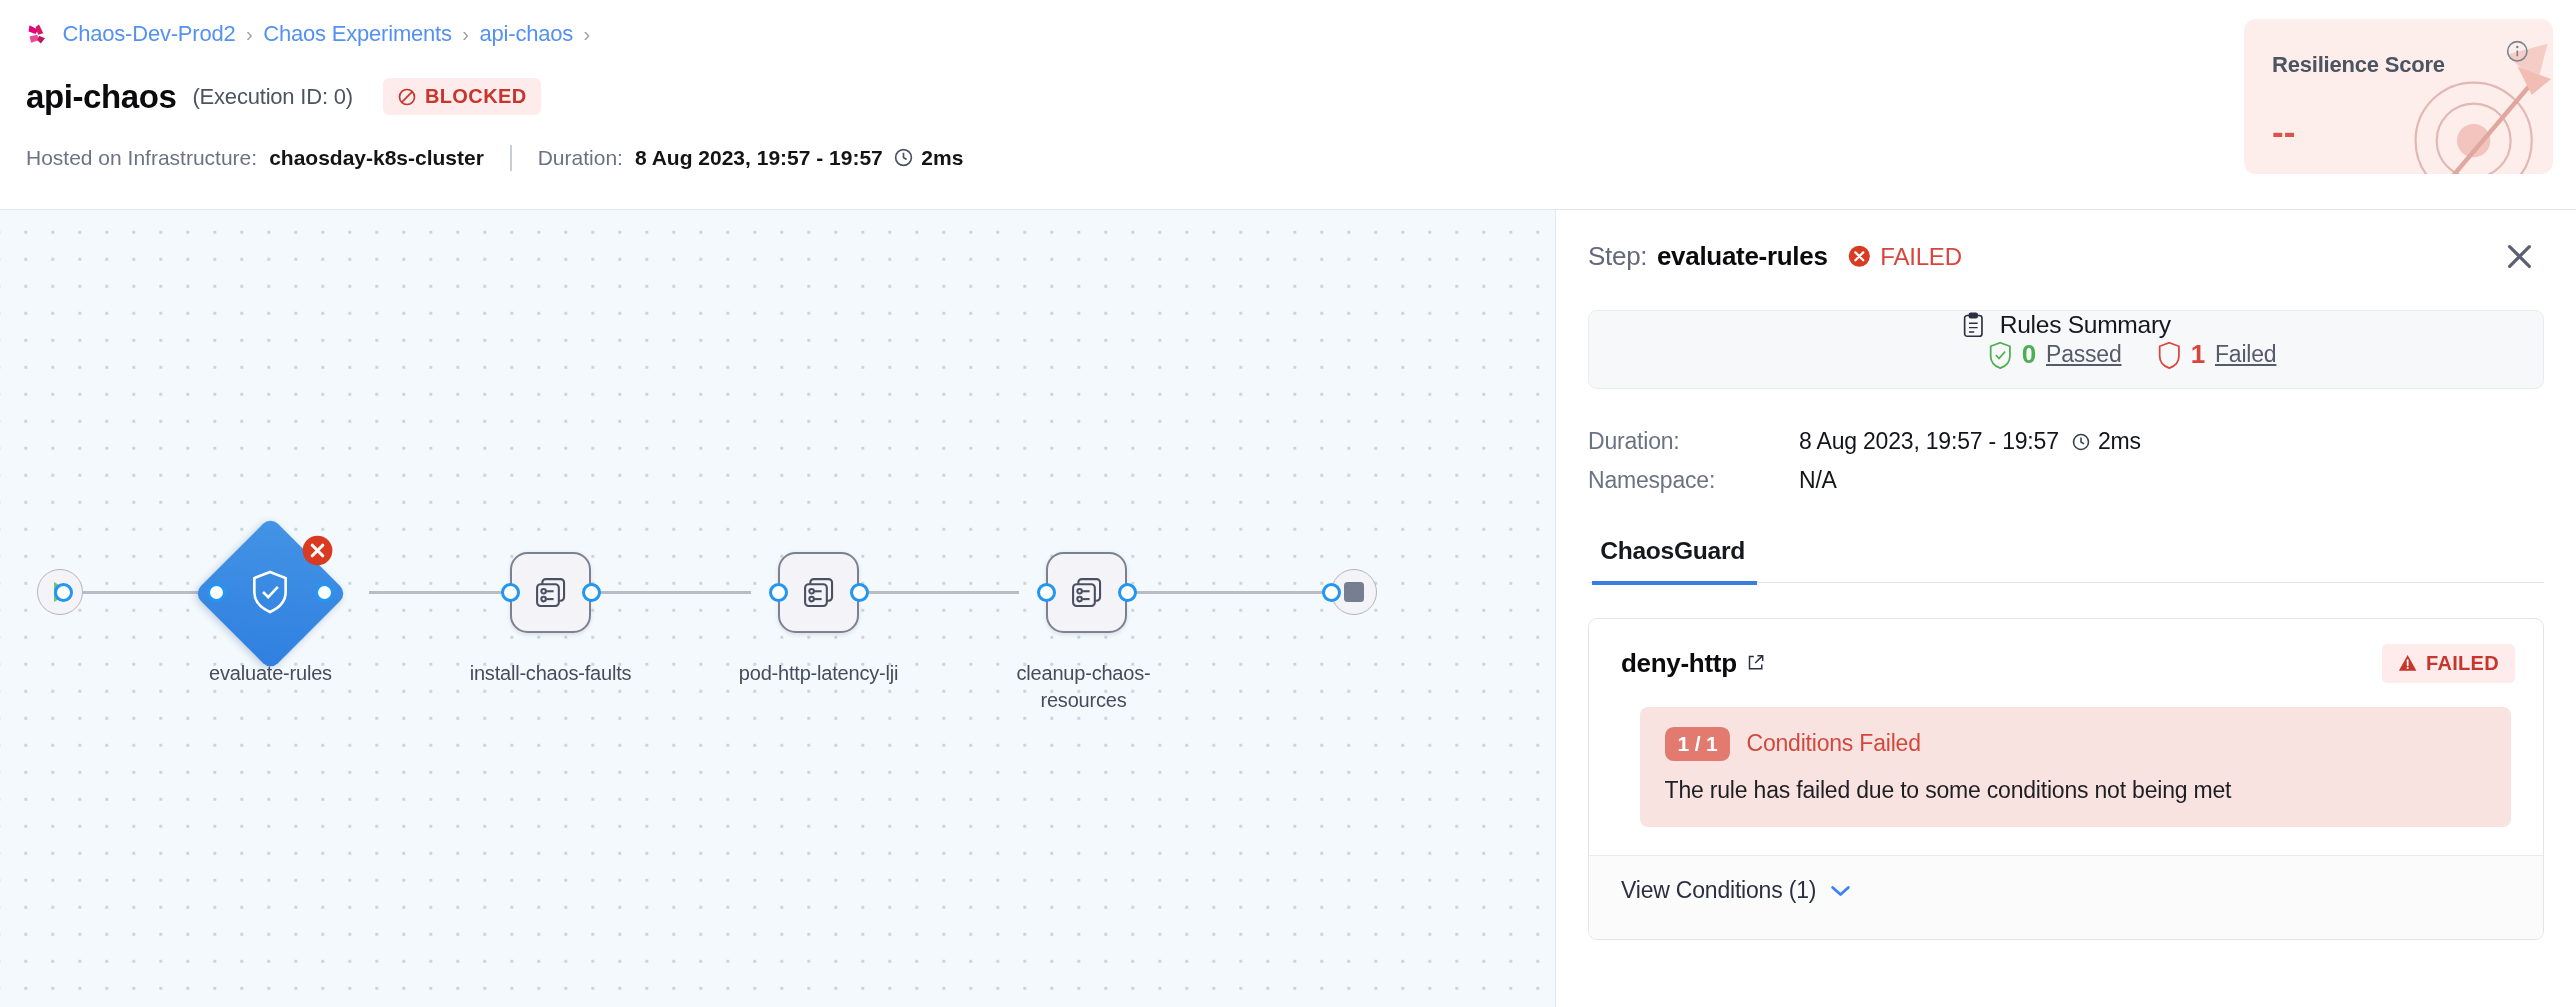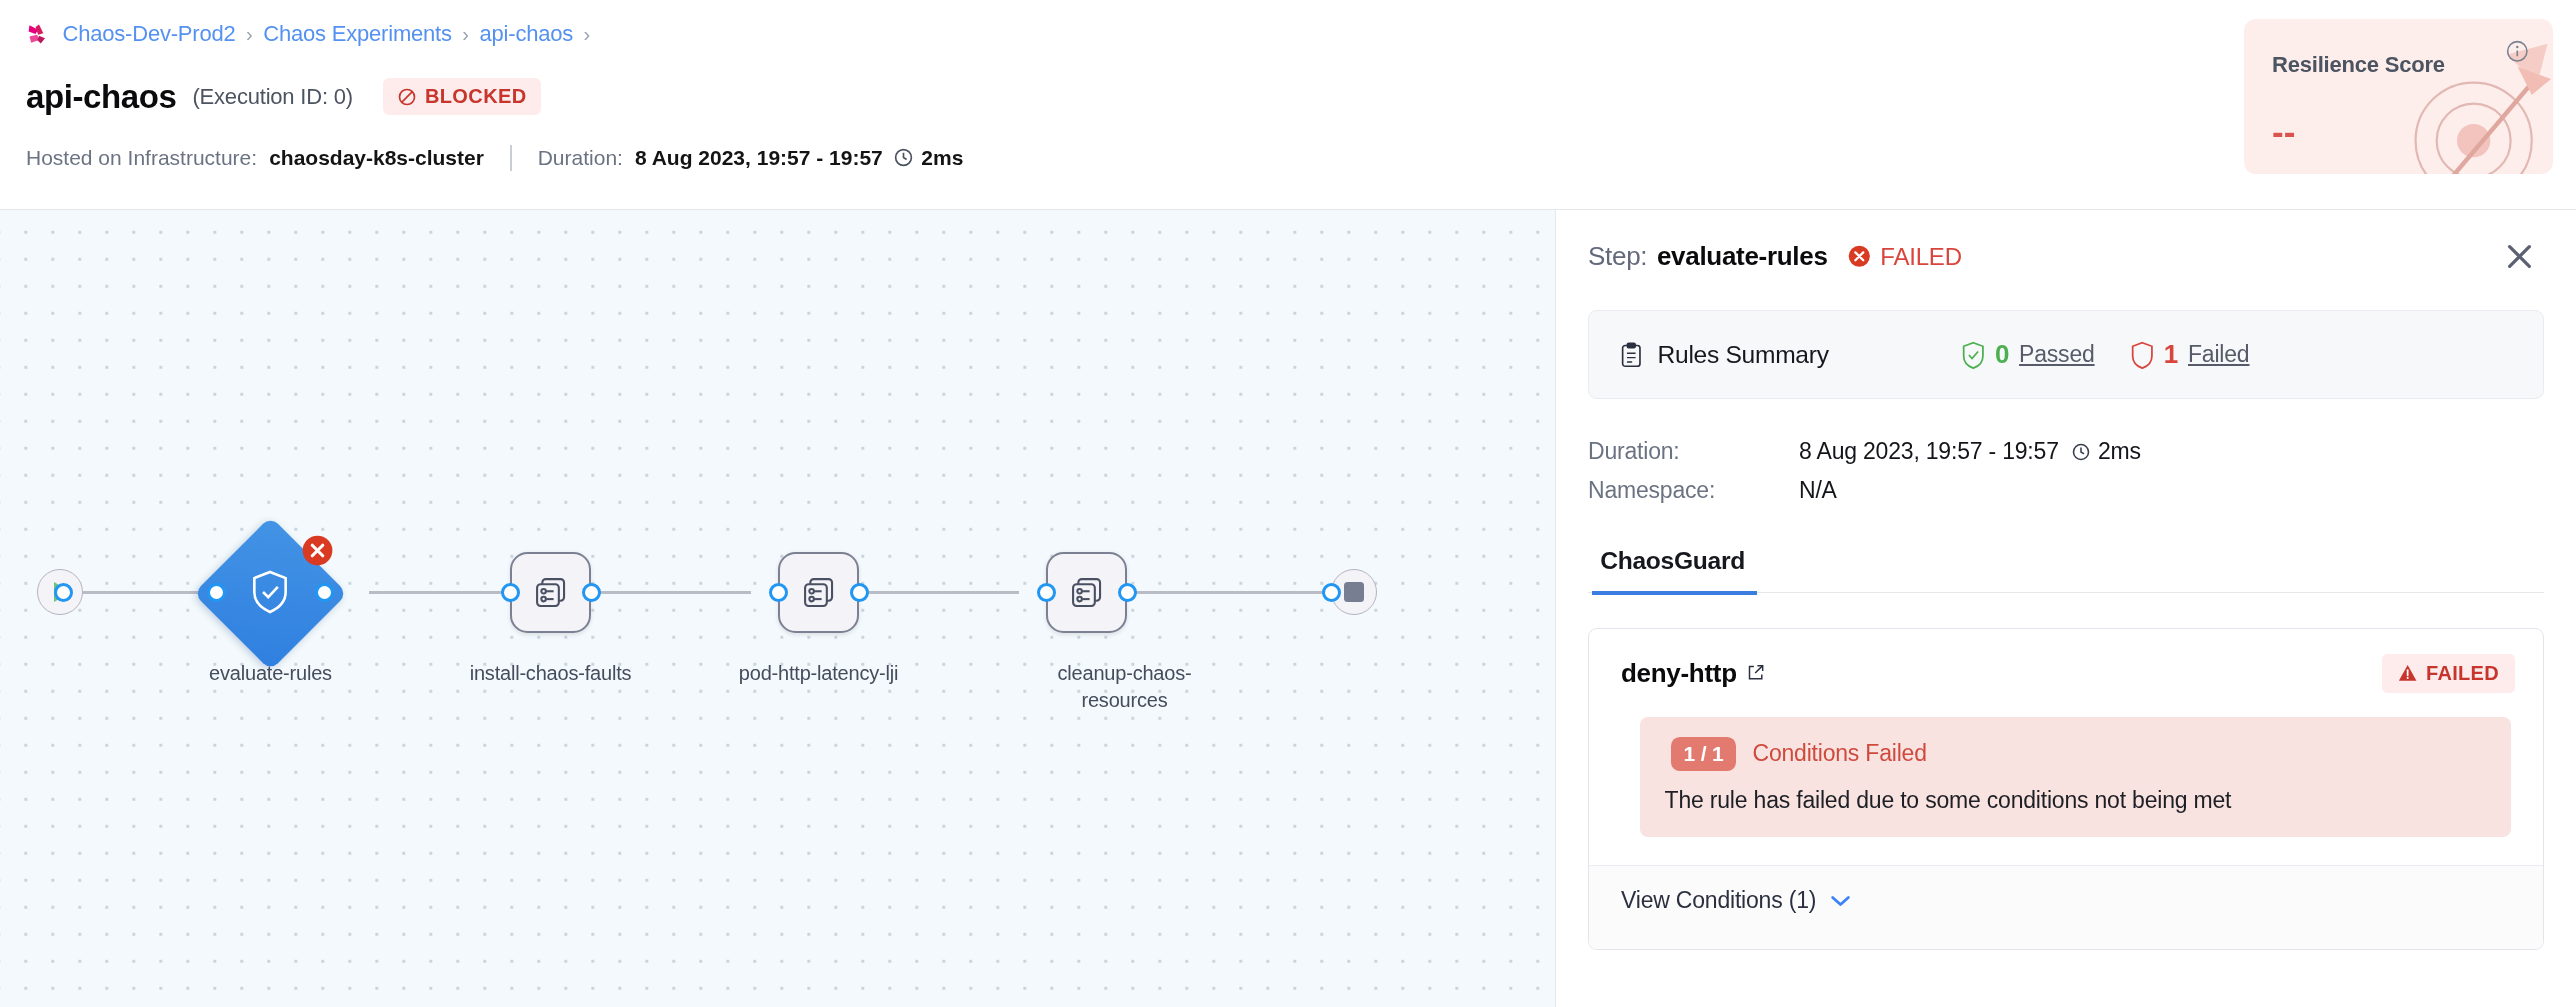--- a/index.html
+++ b/index.html
@@ -248,24 +248,25 @@
     display: flex; align-items: center; justify-content: center;
     cursor: pointer;
   }
 
   .panel-body { padding: 0 32px; }
 
   .rules-card {
     background: #f7f8fa;
     border: 0.9px solid #e9ebf0;
     border-radius: 8.8px;
-    height: 89px;
+    height: 79px;
     display: flex; align-items: center;
     padding: 0 30px;
     margin-top: 7px;
+    flex-direction: column;
   }
   .rules-left { display: flex; align-items: center; gap: 14px; }
   .clip-icon { width: 24.6px; height: 26px; display:block; }
   .rules-title { font-size: 24.6px; color: #16181d; letter-spacing: -0.3px; }
   .rules-stats { display: flex; align-items: center; gap: 35px; margin-left: 132px; }
   .stat { display: flex; align-items: center; gap: 9.7px; }
   .shield-ic { width: 24.6px; height: 28px; display: block; }
   .stat-num { font-size: 26px; font-weight: bold; }
   .stat-num.pass { color: #4caf50; }
   .stat-num.fail { color: #d9453c; }
@@ -323,21 +324,20 @@
     border-radius: 8px;
     padding: 19.3px 24.6px 23px 24.6px;
   }
   .cond-top { display: flex; align-items: center; gap: 16px; }
   .cond-pill {
     background: #e27a6f; color: #fff;
     border-radius: 8.8px;
     font-size: 21px; font-weight: bold;
     padding: 5.3px 13px;
     letter-spacing: -0.2px;
-    margin-left: 6px;
   }
   .cond-label { font-size: 23px; color: #cf4a3d; letter-spacing: -0.2px; }
   .cond-desc { font-size: 23px; color: #1d1f25; margin-top: 16px; letter-spacing: -0.2px; }
 
   .view-cond {
     border-top: 0.9px solid #e9ebf0;
     background: #fbfbfc;
     margin-top: 28px;
     padding: 21px 32px 35px 32px;
     display: flex; align-items: center; gap: 12.3px;
@@ -485,21 +485,21 @@
       <div class="step-node" style="left:1046px;">
         <svg class="chaos-icon" viewBox="0 0 46 46" fill="none" stroke="#4a5063" stroke-width="2.4">
           <rect x="13" y="7" width="25" height="25" rx="4"></rect>
           <rect x="7" y="13" width="25" height="25" rx="4" fill="#f4f3f7"></rect>
           <circle cx="14.5" cy="21" r="2.6"></circle>
             <path d="M17.5 21 H26"></path>
           <circle cx="14.5" cy="30" r="2.6"></circle>
             <path d="M17.5 30 H26"></path>
         </svg>
       </div>
-      <div class="node-label" style="left:1032px;">cleanup-chaos-resources</div>
+      <div class="node-label" style="left:991px;">cleanup-chaos-resources</div>
       <div class="port" style="left:1037px;"></div>
       <div class="port" style="left:1118px;"></div>
     </div>
 
     <div class="port" style="left:1322px;"></div>
     <div class="term-node" style="left:1331px;">
       <span class="stop-sq"></span>
     </div>
   </div>
 

